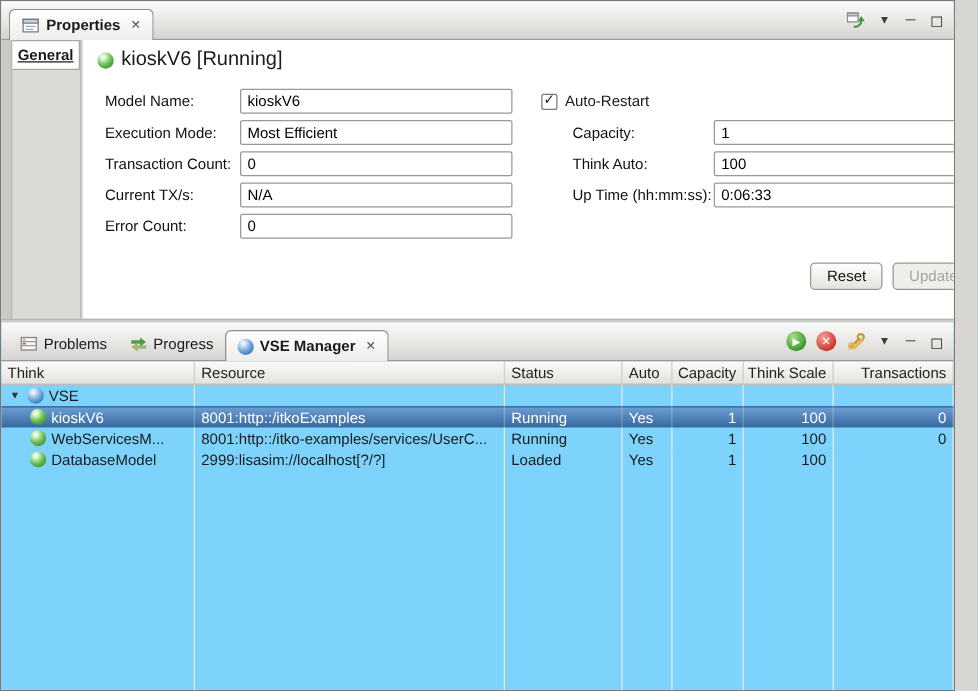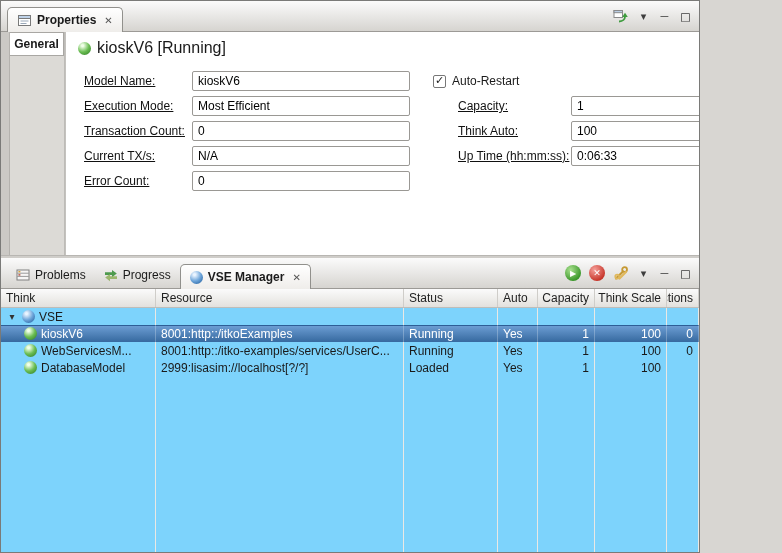--- a/index.html
+++ b/index.html
@@ -1,21 +1,21 @@
 <!DOCTYPE html>
 <html><head>
 <meta charset="utf-8">
 <style>
   * { margin:0; padding:0; box-sizing:border-box; }
   html,body { width:782px; height:553px; }
   body {
     font-family:"Liberation Sans","DejaVu Sans",sans-serif;
     font-size:12px; color:#1a1a1a; background:#D8D6D2;
   }
-  .screen { width:700px; height:553px; border:1px solid #7a7a78; display:flex; flex-direction:column; background:#DDDBD7; overflow:hidden; }
+  .screen { width:764px; height:553px; border:1px solid #7a7a78; display:flex; flex-direction:column; background:#DDDBD7; overflow:hidden; }
 
   
   .tabbar {
     height:31px; flex:0 0 31px; position:relative;
     background:linear-gradient(#FBFBFB,#D6D4D0);
     border-bottom:1px solid #9C9A96;
     display:flex; align-items:flex-end; padding:0 0 0 6px;
   }
   .tab {
     display:flex; align-items:center; gap:5px;
@@ -44,27 +44,27 @@
   .circle-btn.play { background:radial-gradient(circle at 35% 30%, #A8E08E, #2F8F1F 80%); }
   .circle-btn.stop { background:radial-gradient(circle at 35% 30%, #F5A09A, #C22A1E 80%); font-size:9px; }
 
   
   .props { flex:0 0 254px; display:flex; flex-direction:column; background:#E4E2DE; }
   .props-body { flex:1; display:flex; min-height:0; }
   .left-trim { flex:0 0 9px; background:#CBC9C5; border-right:1px solid #B4B2AE; }
   .side-col { flex:0 0 55px; background:#DCDAD6; border-right:1px solid #BDBBB7; }
   .side-tab {
     margin-top:0; height:24px; background:#FFFFFF; border:1px solid #A9A7A3; border-left:none;
-    display:flex; align-items:center; justify-content:center; font-weight:bold; font-size:12px; cursor:default;
+    display:flex; align-items:center; justify-content:center; font-weight:bold; font-size:12px; cursor:default;text-decoration:underline;
   }
   .props-content { flex:1; background:#FFFFFF; border-left:1px solid #C4C2BE; display:flex; flex-direction:column; padding-bottom:6px; }
   .props-header { display:flex; align-items:center; gap:6px; padding:7px 10px 8px 12px; font-size:16px; }
   .form { margin:4px 0 0 18px; }
   .frow { display:flex; align-items:center; height:24px; margin-bottom:1px; }
-  .lbl { font-size:12px; color:#111;text-decoration:underline; }
+  .lbl { font-size:12px; color:#111; }
   .lbl.w1 { width:108px; flex:0 0 108px; }
   .lbl.w2 { width:113px; flex:0 0 113px;margin-left:25px; }
   .gap { width:23px; flex:0 0 23px; }
   .field { width:218px; flex:0 0 218px; height:20px; border:1px solid #9A9894; border-radius:2px; padding:1px 5px; font-size:12px; font-family:"Liberation Sans",sans-serif; background:#fff; }
   .field.f2 { width:222px; flex:0 0 222px; }
   .chk-wrap { display:flex; align-items:center; gap:6px; }
   .checkbox {
     width:13px; height:13px; border:1px solid #777; border-radius:2px; background:#fff;
     display:inline-flex; align-items:center; justify-content:center; cursor:pointer;
   }
@@ -175,20 +175,24 @@
             <span class="gap"></span>
             <span class="lbl w2">Up Time (hh:mm:ss):</span>
             <input class="field f2" value="0:06:33" style="">
           </div>
           <div class="frow">
             <span class="lbl w1">Error Count:</span>
             <input class="field" value="0" style="">
           </div>
         </div>
 
+        <div class="btn-row">
+          <div class="btn">Reset</div>
+          <div class="btn disabled">Update</div>
+        </div>
       </div>
     </div>
   </div>
 
   <div class="sash"></div>
 
   <div class="bottom">
     <div class="tabbar">
       <div class="tab plain">
         <span class="tabicon">

